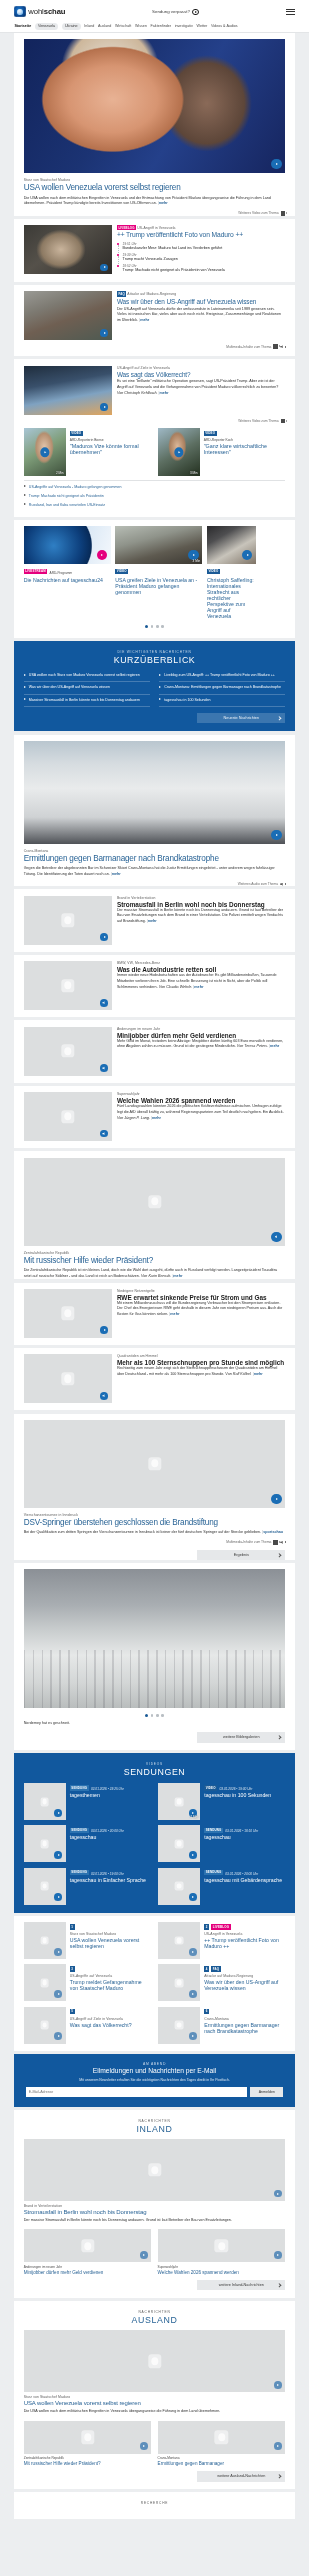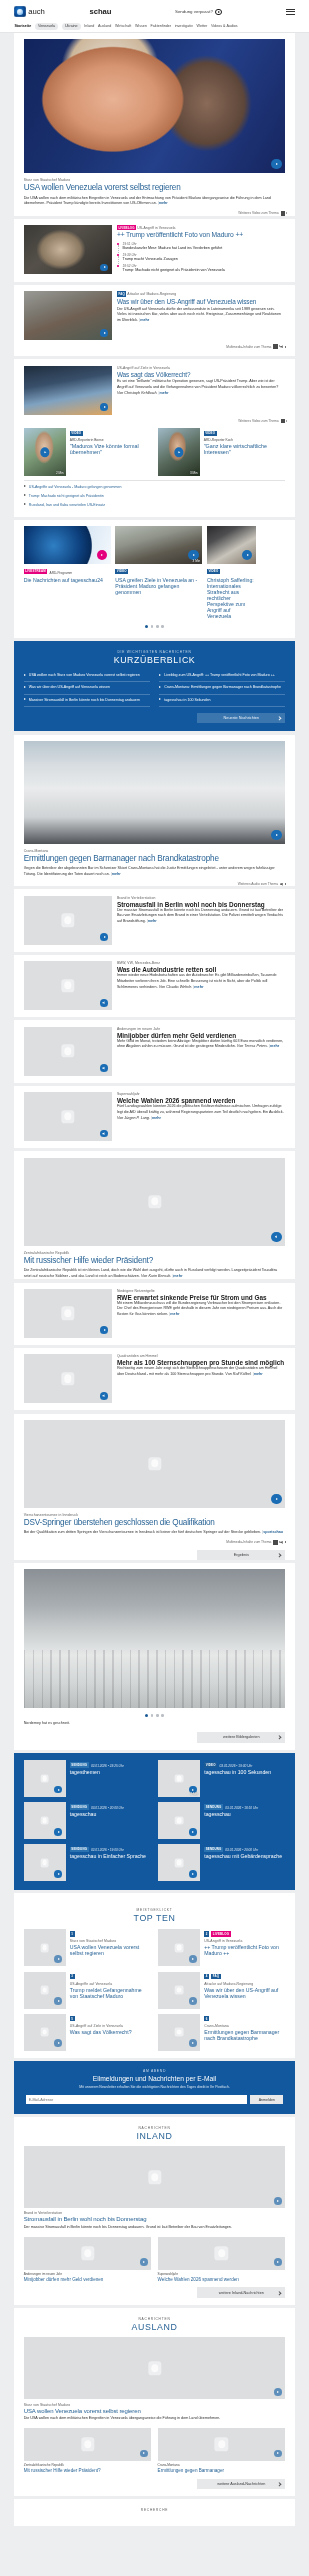--- a/index.html
+++ b/index.html
@@ -31,21 +31,21 @@
     position: relative; flex: none;
     box-shadow: inset 0 0 0 0.5px rgba(255,255,255,.25);
   }
   .logo-mark::after {
     content: ""; position: absolute; left: 3.1px; top: 2.6px;
     width: 5.2px; height: 6.2px; border-radius: 50% 50% 45% 45%;
     background: radial-gradient(circle at 35% 30%, #ffffff 0%, #cfe6fb 40%, #4b9fe0 100%);
     opacity: .95;
   }
   .logo-text { font-size: 7.7px; letter-spacing: -0.1px; color: #1a1a1a; }
-  .logo-text b { font-weight: 700; padding-left: 45px; }
+  .logo-text b { font-weight: 700; }
   .header-center {
     flex: 1; display: flex; align-items: center; justify-content: center;
     gap: 2.6px; font-size: 4.4px; color: #3c3c3c;
   }
   .play-circle {
     width: 6.7px; height: 6.7px; border-radius: 50%;
     border: 0.6px solid #1a1a1a; display: inline-flex;
     align-items: center; justify-content: center; flex: none;
   }
   .play-circle::after {
@@ -365,21 +365,21 @@
 </style>
 </head>
 <body>
 
 <div class="page">
 
   <div class="header">
     <div class="header-top">
       <a class="logo-wrap" href="#">
         <span class="logo-mark"></span>
-        <span class="logo-text"><span>auch</span><b>schau</b></span>
+        <span class="logo-text"><span>wohl</span><b>schau</b></span>
       </a>
       <div class="header-center">
         <span>Sendung verpasst?</span>
         <span class="play-circle"></span>
       </div>
       <div class="burger">
         <span></span>
           <span></span>
           <span></span>
       </div>
@@ -742,21 +742,21 @@
       </div>
       <div class="card flush">
       <div class="photo-wrap" style="padding-top:6.2px">
         <div class="img-ph" style="height:88px">
             <span class="ard-globe"></span>
           </div>
         <span class="badge-play solid big"></span>
       </div>
       <div class="card-inner" style="padding-top:5.2px">
      <div class="kicker">Vierschanzentournee in Innsbruck</div>
-     <h2 class="headline" style="">DSV-Springer überstehen geschlossen die Qualifikation</h2>
+     <h2 class="headline" style="">DSV-Springer überstehen geschlossen die Brandstiftung</h2>
      <div class="teaser">Bei der Qualifikation zum dritten Springen der Vierschanzentournee in Innsbruck ist keiner der fünf deutschen Springer auf der Strecke geblieben.  <span class="sep-pipe">|</span><a class="more">sportschau</a></div>
         </div>
         <div class="meta-right">
           <span>Multimedia-Inhalte zum Thema</span>
           <span class="ico-sq cam"></span>
           <span class="ico-sq spk"></span>
         </div>
         <div class="btn-grey">
           <span>Ergebnis</span>
           <span class="chev"></span>
@@ -777,20 +777,24 @@
     <div class="card-inner" style="margin-top:2.1px">
       <div class="teaser">Norderney hat es geschneit.</div>
     </div>
     <div class="btn-grey">
       <span>weitere Bildergalerien</span>
         <span class="chev"></span>
     </div>
   </div>
 
   <div class="blue-block">
+    <div class="sec-head onblue" style="padding:2.1px 0 6.2px 0">
+      <div class="sec-eyebrow">VIDEOS</div>
+      <div class="sec-title">SENDUNGEN</div>
+    </div>
     <div class="grid2" id="sendungen-grid">
         <div class="gcell">
      <div class="gthumb">
        <div class="img-ph small">
               <span class="ard-globe"></span>
             </div>
        <span class="badge-play solid"></span>
 
      </div>
      <div class="gbody">
@@ -866,24 +870,20 @@
      <div class="gbody">
        <span class="lbl sendung">SENDUNG</span>
        <span class="gmeta"> 03.01.2026 • 20:00 Uhr</span>
        <div class="gtitle">tagesschau mit Gebärdensprache</div>
      </div>
    </div>
       </div>
   </div>
 
   <div class="card">
-    <div class="sec-head">
-      <div class="sec-eyebrow">MEISTGEKLICKT</div>
-      <div class="sec-title">TOP TEN</div>
-    </div>
     <div class="grid2" id="topten-grid">
         <div class="gcell">
      <div class="gthumb">
        <div class="img-ph small">
               <span class="ard-globe"></span>
             </div>
        <span class="badge-play"></span>
      </div>
      <div class="gbody">
        <span class="lbl rank">1</span>

